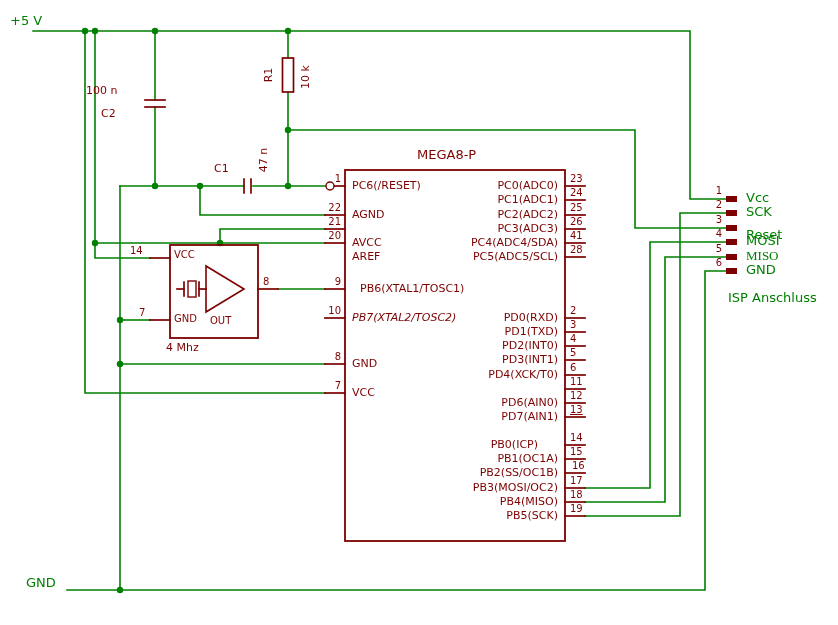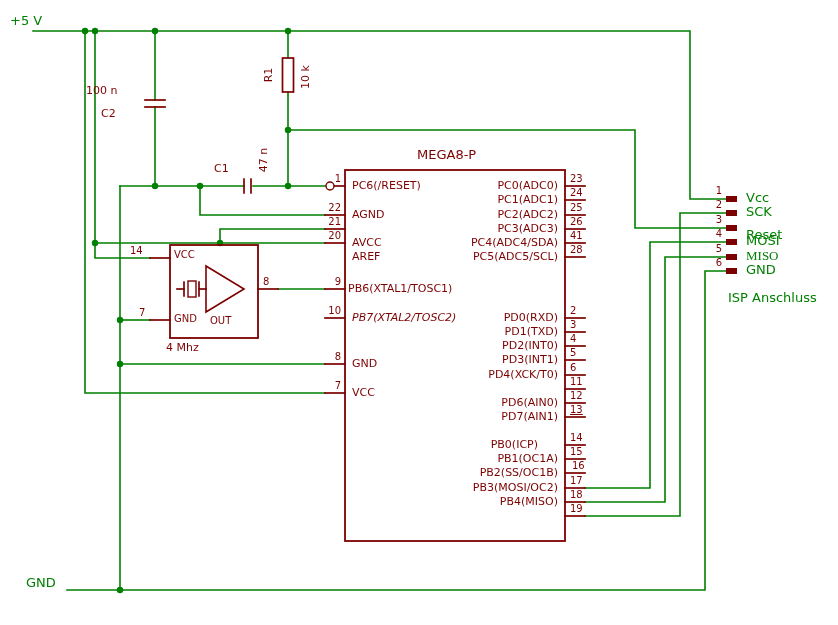--- a/index.html
+++ b/index.html
@@ -138,21 +138,21 @@
     <div class="lbl pin-num sym-text" style="left:263px;top:276px">8</div>
   <div class="lbl pin-num sym-text num-left" style="left: 311px; top: 173px;">1</div>
       <div class="lbl pin-name sym-text" style="left: 352px; top: 179px;">PC6(/RESET)</div>
       <div class="lbl pin-num sym-text num-left" style="left: 311px; top: 202px;">22</div>
       <div class="lbl pin-name sym-text" style="left: 352px; top: 208px;">AGND</div>
       <div class="lbl pin-num sym-text num-left" style="left: 311px; top: 216px;">21</div>
       <div class="lbl pin-name sym-text" style="left: 352px; top: 222px; margin-top: 28px;">AREF</div>
       <div class="lbl pin-num sym-text num-left" style="left: 311px; top: 230px;">20</div>
       <div class="lbl pin-name sym-text" style="left: 352px; top: 236px;">AVCC</div>
       <div class="lbl pin-num sym-text num-left" style="left: 311px; top: 276px;">9</div>
-      <div class="lbl pin-name sym-text" style="left: 348px; top: 282px;">PB6(XTAL1/TOSC1)</div>
+      <div class="lbl pin-name sym-text" style="left: 360px; top: 282px;">PB6(XTAL1/TOSC1)</div>
       <div class="lbl pin-num sym-text num-left" style="left: 311px; top: 305px;">10</div>
       <div class="lbl pin-name sym-text" style="left: 352px; top: 311px; font-style: italic;">PB7(XTAL2/TOSC2)</div>
       <div class="lbl pin-num sym-text num-left" style="left: 311px; top: 351px;">8</div>
       <div class="lbl pin-name sym-text" style="left: 352px; top: 357px;">GND</div>
       <div class="lbl pin-num sym-text num-left" style="left: 311px; top: 380px;">7</div>
       <div class="lbl pin-name sym-text" style="left: 352px; top: 386px;">VCC</div>
       <div class="lbl pin-num sym-text" style="left: 570px; top: 173px;">23</div>
       <div class="lbl pin-name sym-text name-right" style="left: 358px; top: 179px;">PC0(ADC0)</div>
       <div class="lbl pin-num sym-text" style="left: 570px; top: 187px;">24</div>
       <div class="lbl pin-name sym-text name-right" style="left: 358px; top: 193px;">PC1(ADC1)</div>
@@ -183,20 +183,21 @@
       <div class="lbl pin-name sym-text name-right" style="left: 338px; top: 438px;">PB0(ICP)</div>
       <div class="lbl pin-num sym-text" style="left: 570px; top: 446px;">15</div>
       <div class="lbl pin-name sym-text name-right" style="left: 358px; top: 452px;">PB1(OC1A)</div>
       <div class="lbl pin-num sym-text" style="left: 572px; top: 460px;">16</div>
       <div class="lbl pin-name sym-text name-right" style="left: 358px; top: 466px;">PB2(SS/OC1B)</div>
       <div class="lbl pin-num sym-text" style="left: 570px; top: 475px;">17</div>
       <div class="lbl pin-name sym-text name-right" style="left: 358px; top: 481px;">PB3(MOSI/OC2)</div>
       <div class="lbl pin-num sym-text" style="left: 570px; top: 489px;">18</div>
       <div class="lbl pin-name sym-text name-right" style="left: 358px; top: 495px;">PB4(MISO)</div>
       <div class="lbl pin-num sym-text" style="left: 570px; top: 503px;">19</div>
+      <div class="lbl pin-name sym-text name-right" style="left: 358px; top: 509px;">PB5(SCK)</div>
       <div class="lbl pin-num sym-text num-isp" style="left: 698px; top: 185px;">1</div>
       <div class="lbl isp-name net-text" style="left: 746px; top: 190px;">Vcc</div>
       <div class="lbl pin-num sym-text num-isp" style="left: 698px; top: 199px;">2</div>
       <div class="lbl isp-name net-text" style="left: 746px; top: 204px;">SCK</div>
       <div class="lbl pin-num sym-text num-isp" style="left: 698px; top: 214px;">3</div>
       <div class="lbl isp-name net-text" style="left: 746px; top: 219px; margin-top: 8px;">Reset</div>
       <div class="lbl pin-num sym-text num-isp" style="left: 698px; top: 228px;">4</div>
       <div class="lbl isp-name net-text" style="left: 746px; top: 233px;">MOSI</div>
       <div class="lbl pin-num sym-text num-isp" style="left: 698px; top: 243px;">5</div>
       <div class="lbl isp-name net-text" style="left: 746px; top: 248px; font-family: Liberation Serif, serif;">MISO</div>

